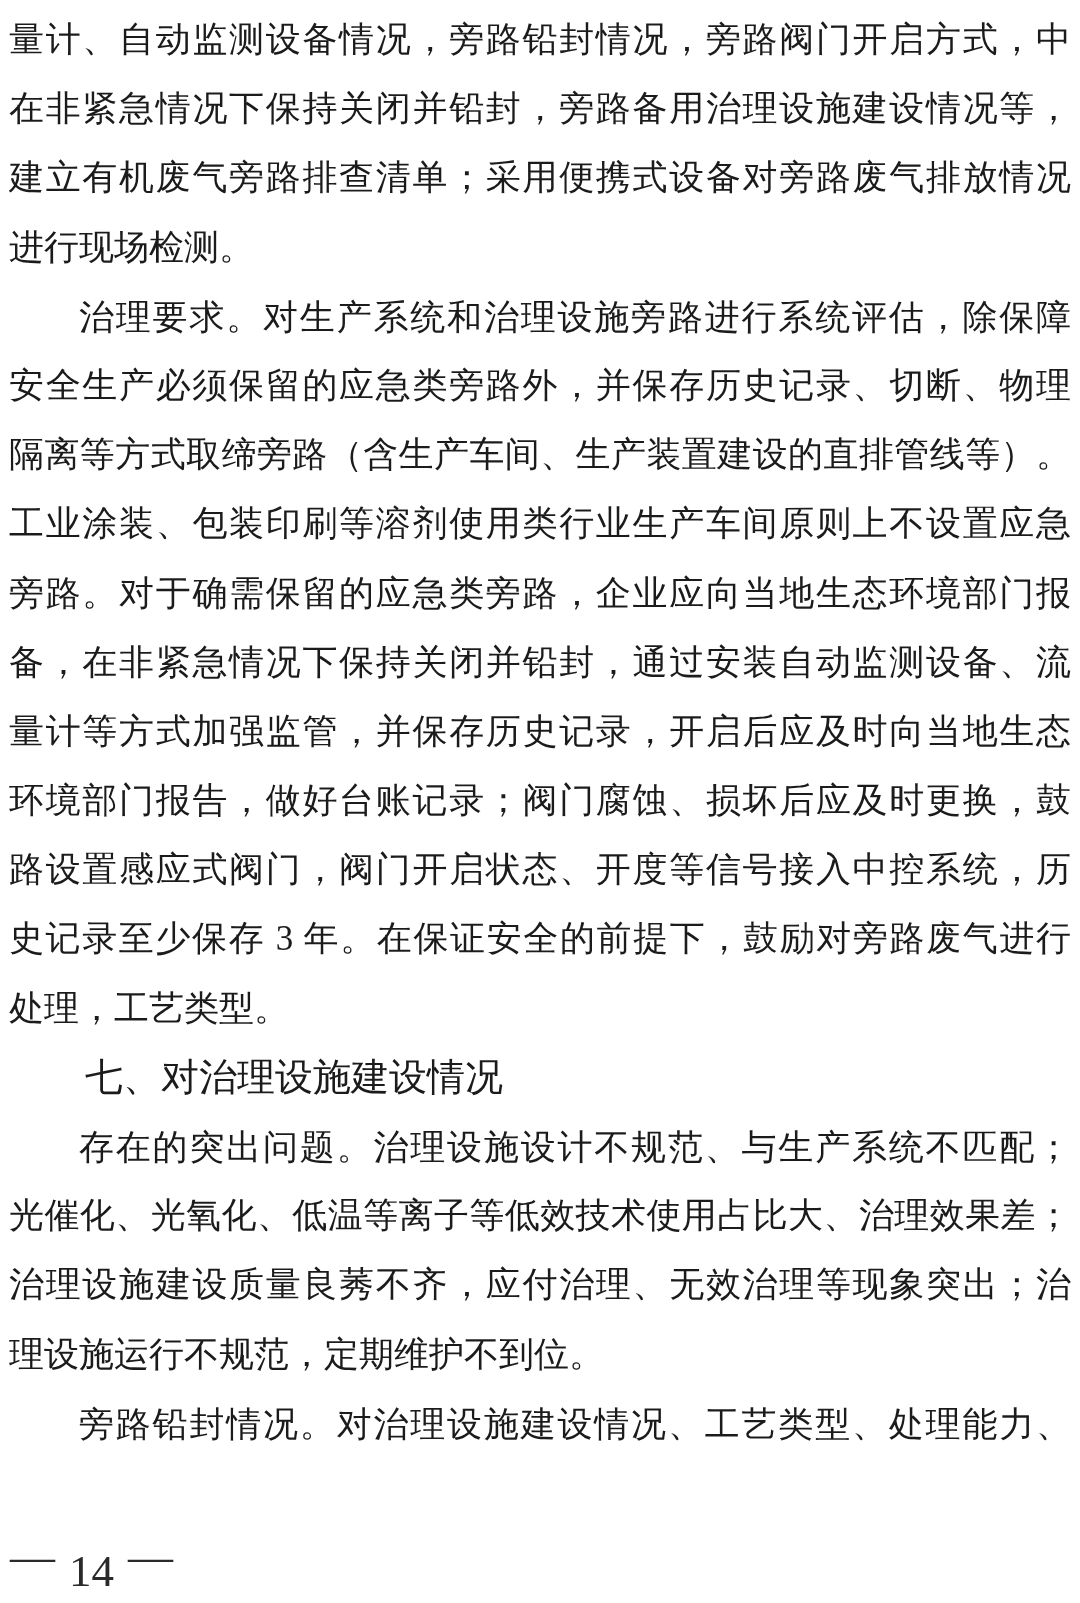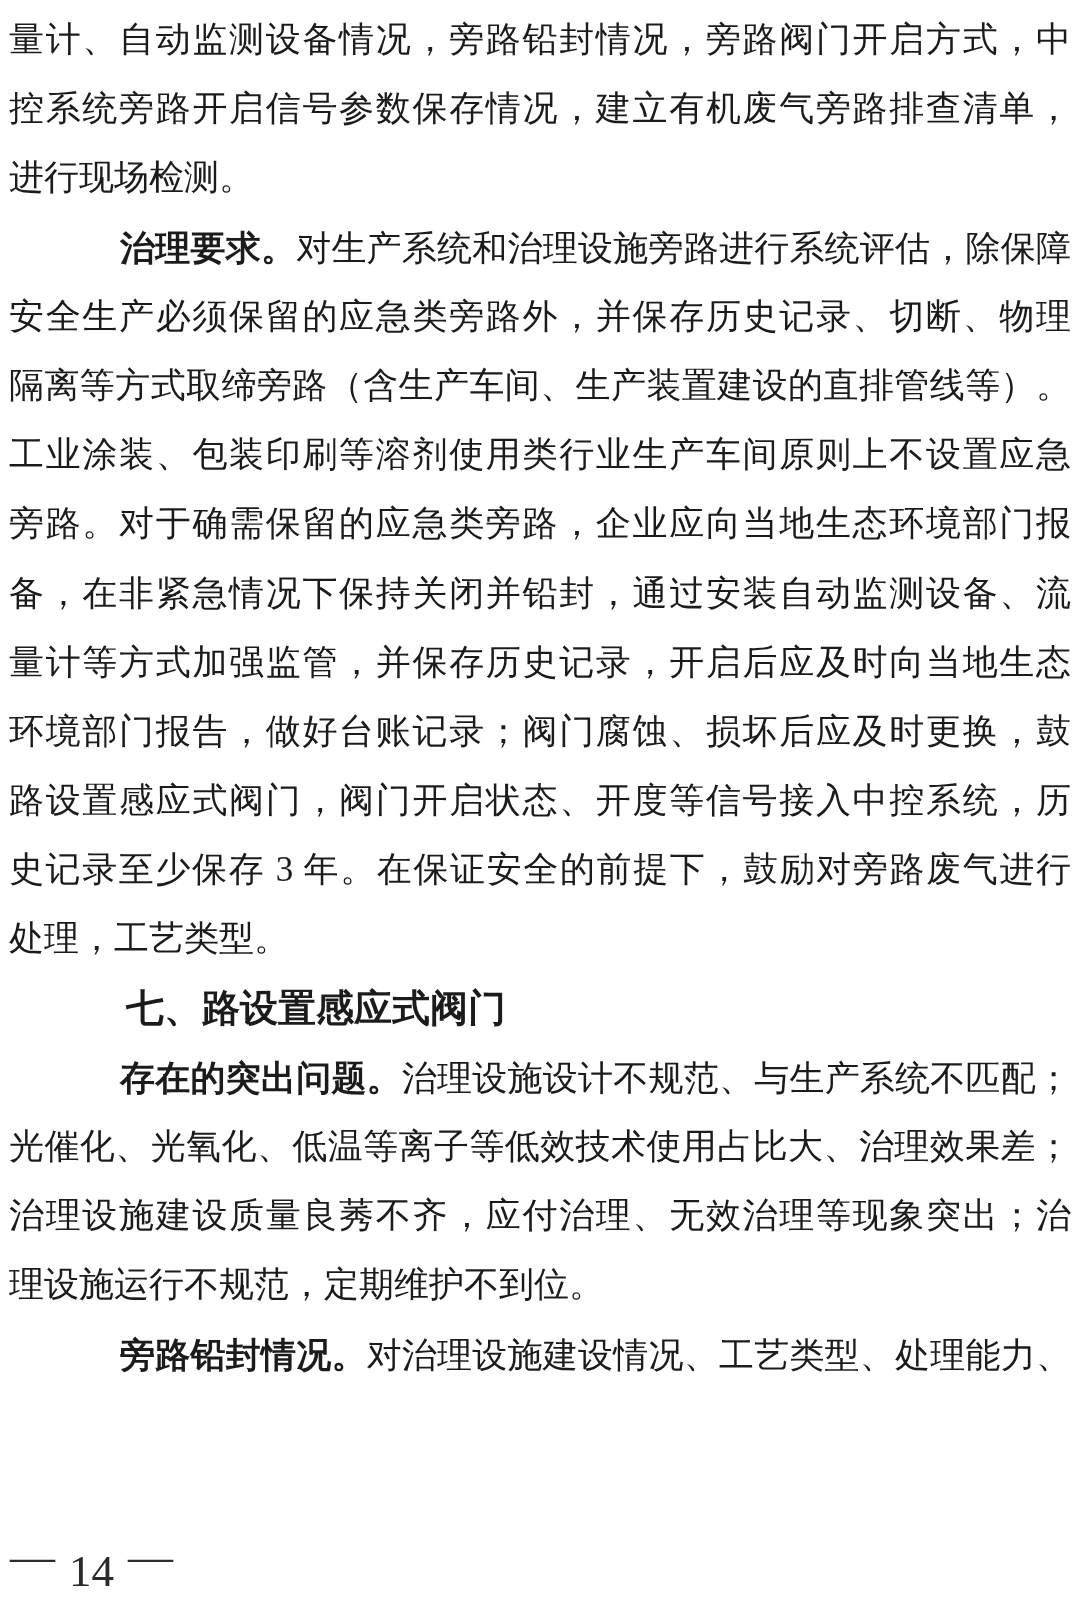--- a/index.html
+++ b/index.html
@@ -24,56 +24,56 @@
     text-align: justify;
     text-align-last: justify;
     text-justify: inter-character;
     white-space: normal;
     overflow: hidden;
   }
   .line.end { text-align-last: left; }
   .line.indent { text-indent: 2em; }
   .line.heading { font-size: 38px; }
   .line .b {
-    font-weight: 700;
+    font-weight: 400;
     font-family: "Liberation Sans", "DejaVu Sans", sans-serif;
-    margin-left: 41px;
   }
   .footer {
     position: absolute;
     left: 10px; bottom: 6px;
     display: flex;
     align-items: center;
     gap: 14px;
     font-size: 45px;
     color: #2a2a2a;
   }
   .footer .dash { letter-spacing: 0; }
   .footer .pagenum { font-family: "Liberation Serif", "DejaVu Serif", serif; margin-top: 31px; }
 </style>
 </head>
 <body style="background: rgb(255, 255, 255); color: rgb(27, 27, 27);">
 
 <div class="page">
   <div class="body-text">
       <div class="line"><span class="r">量计、自动监测设备情况，旁路铅封情况，旁路阀门开启方式，中</span></div>
-      <div class="line"><span class="r">控系统旁路开启信号参数保存情况，建立有机废气旁路排查清单，</span></div>
+      <div class="line"><span class="r">在非紧急情况下保持关闭并铅封，旁路备用治理设施建设情况等，</span></div>
+      <div class="line"><span class="r">建立有机废气旁路排查清单；采用便携式设备对旁路废气排放情况</span></div>
       <div class="line end"><span class="r">进行现场检测。</span></div>
       <div class="line indent"><span class="b">治理要求。</span><span class="r">对生产系统和治理设施旁路进行系统评估，除保障</span></div>
       <div class="line"><span class="r">安全生产必须保留的应急类旁路外，并保存历史记录、切断、物理</span></div>
       <div class="line"><span class="r">隔离等方式取缔旁路（含生产车间、生产装置建设的直排管线等）。</span></div>
       <div class="line"><span class="r">工业涂装、包装印刷等溶剂使用类行业生产车间原则上不设置应急</span></div>
       <div class="line"><span class="r">旁路。对于确需保留的应急类旁路，企业应向当地生态环境部门报</span></div>
       <div class="line"><span class="r">备，在非紧急情况下保持关闭并铅封，通过安装自动监测设备、流</span></div>
       <div class="line"><span class="r">量计等方式加强监管，并保存历史记录，开启后应及时向当地生态</span></div>
       <div class="line"><span class="r">环境部门报告，做好台账记录；阀门腐蚀、损坏后应及时更换，鼓</span></div>
       <div class="line"><span class="r">路设置感应式阀门，阀门开启状态、开度等信号接入中控系统，历</span></div>
       <div class="line"><span class="r">史记录至少保存 3 年。在保证安全的前提下，鼓励对旁路废气进行</span></div>
       <div class="line end"><span class="r">处理，工艺类型。</span></div>
-      <div class="line indent end heading"><span class="b">七、路设置感应式阀门</span></div>
+      <div class="line indent end heading"><span class="b">七、对治理设施建设情况</span></div>
       <div class="line indent"><span class="b">存在的突出问题。</span><span class="r">治理设施设计不规范、与生产系统不匹配；</span></div>
       <div class="line"><span class="r">光催化、光氧化、低温等离子等低效技术使用占比大、治理效果差；</span></div>
       <div class="line"><span class="r">治理设施建设质量良莠不齐，应付治理、无效治理等现象突出；治</span></div>
       <div class="line end"><span class="r">理设施运行不规范，定期维护不到位。</span></div>
       <div class="line indent"><span class="b">旁路铅封情况。</span><span class="r">对治理设施建设情况、工艺类型、处理能力、</span></div>
     </div>
   <div class="footer">
     <span class="dash">—</span>
     <span class="pagenum">14</span>
     <span class="dash">—</span>

